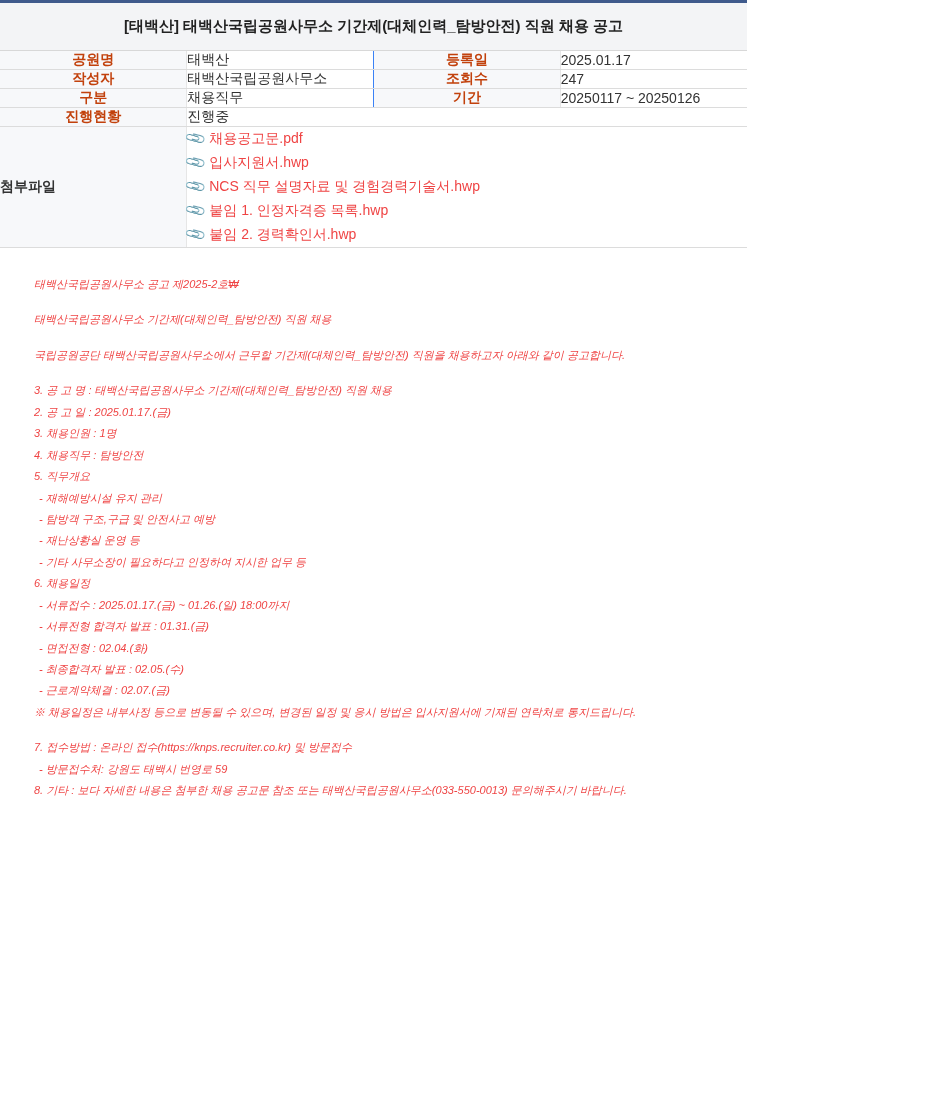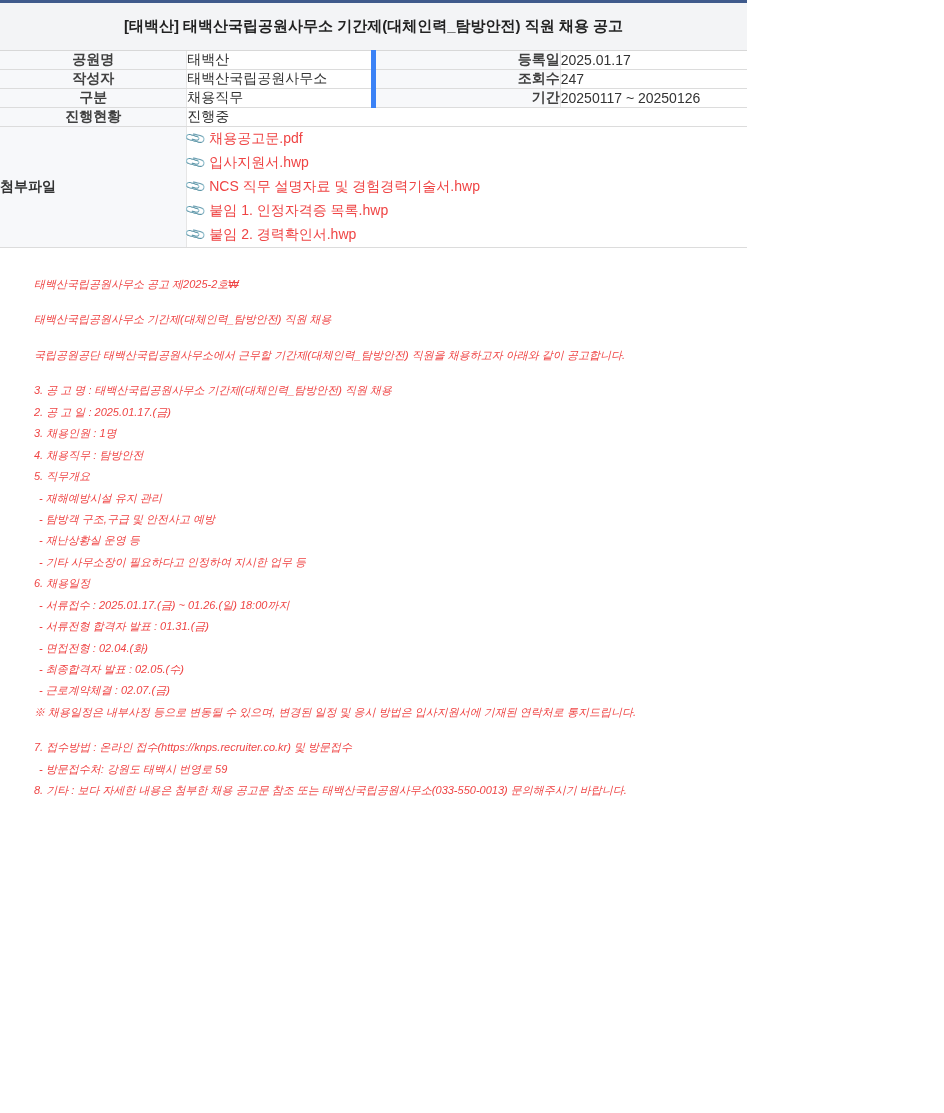--- a/index.html
+++ b/index.html
@@ -41,34 +41,34 @@
     font-weight: bold;
     font-size: 15px;
     color: #222;
     padding: 14px 10px;
     border-bottom: 1px solid #d8d8d8;
   }
   .lbl {
     background: #f7f8fa;
     font-weight: bold;
     text-align: center;
-    color: #404040;
+    color: #c2410c;
     font-size: 14px;
     padding: 13px 6px;
     width: 140px;
     border-right: 1px solid #e6e6e6;
   }
   .val {
     padding: 13px 16px;
     font-size: 14px;
     color: #333;
-    border-right: 5px solid #3b82f6;
+    border-right: 1px solid #3b82f6;
   }
   .val.last { border-right: none; }
-  .lbl.mid { width: 130px; text-align: right; }
+  .lbl.mid { width: 130px; }
   .val.w-mid { width: 215px; }
   .files-lbl {
     background: #f7f8fa;
     font-weight: bold;
     text-align: left;
     color: #333;
     font-size: 14px;
     vertical-align: middle;
     border-right: 1px solid #e6e6e6;
   }

